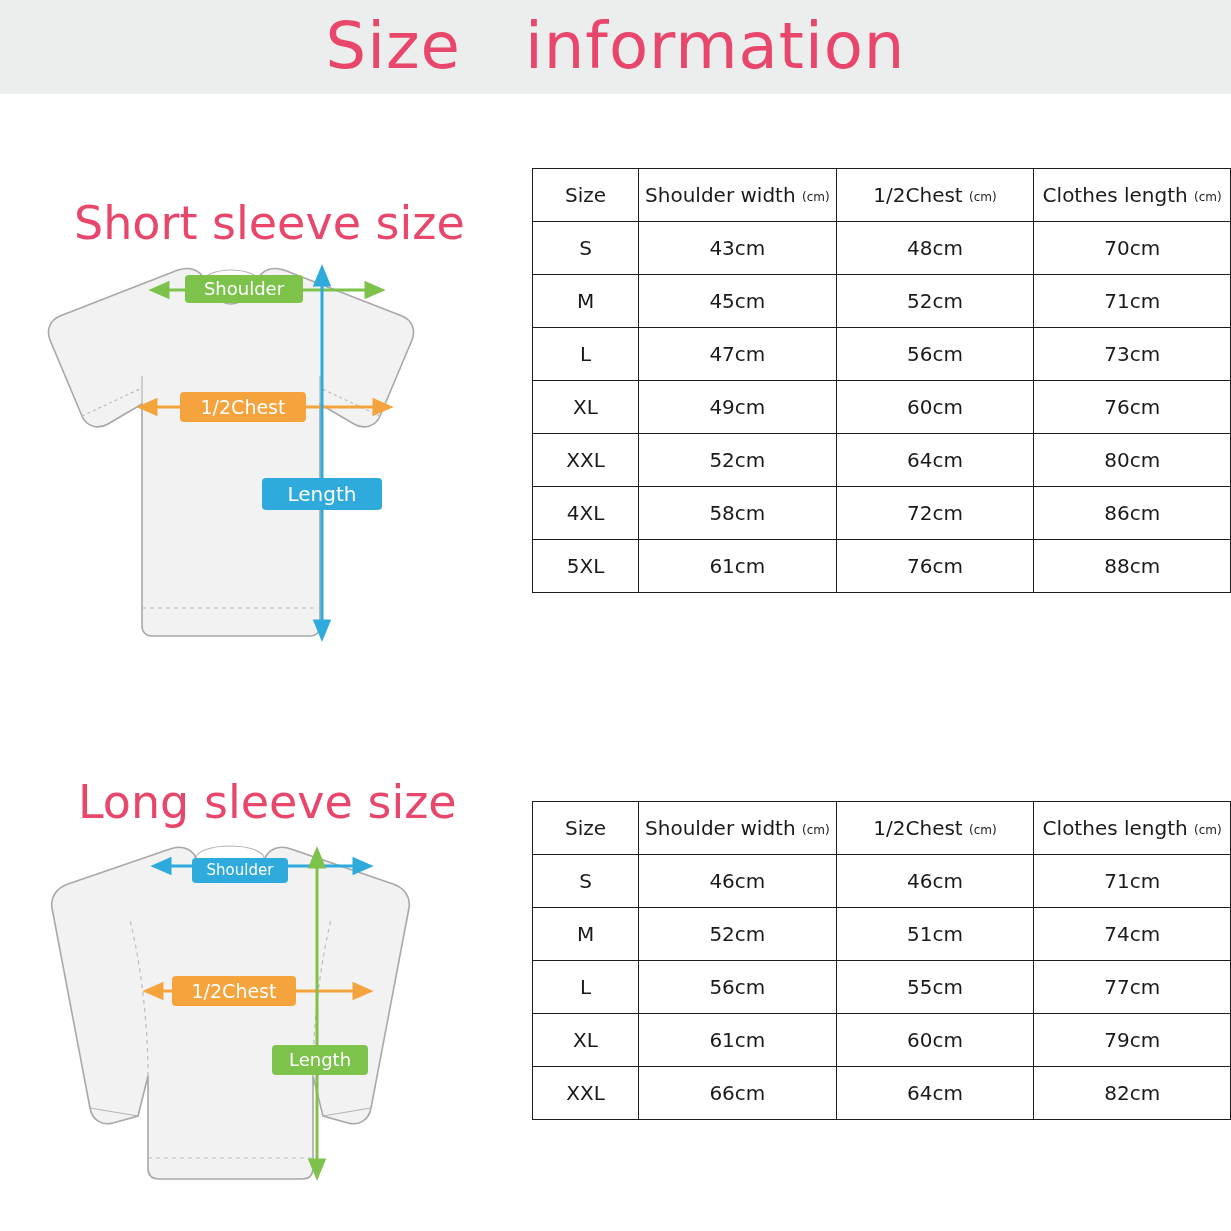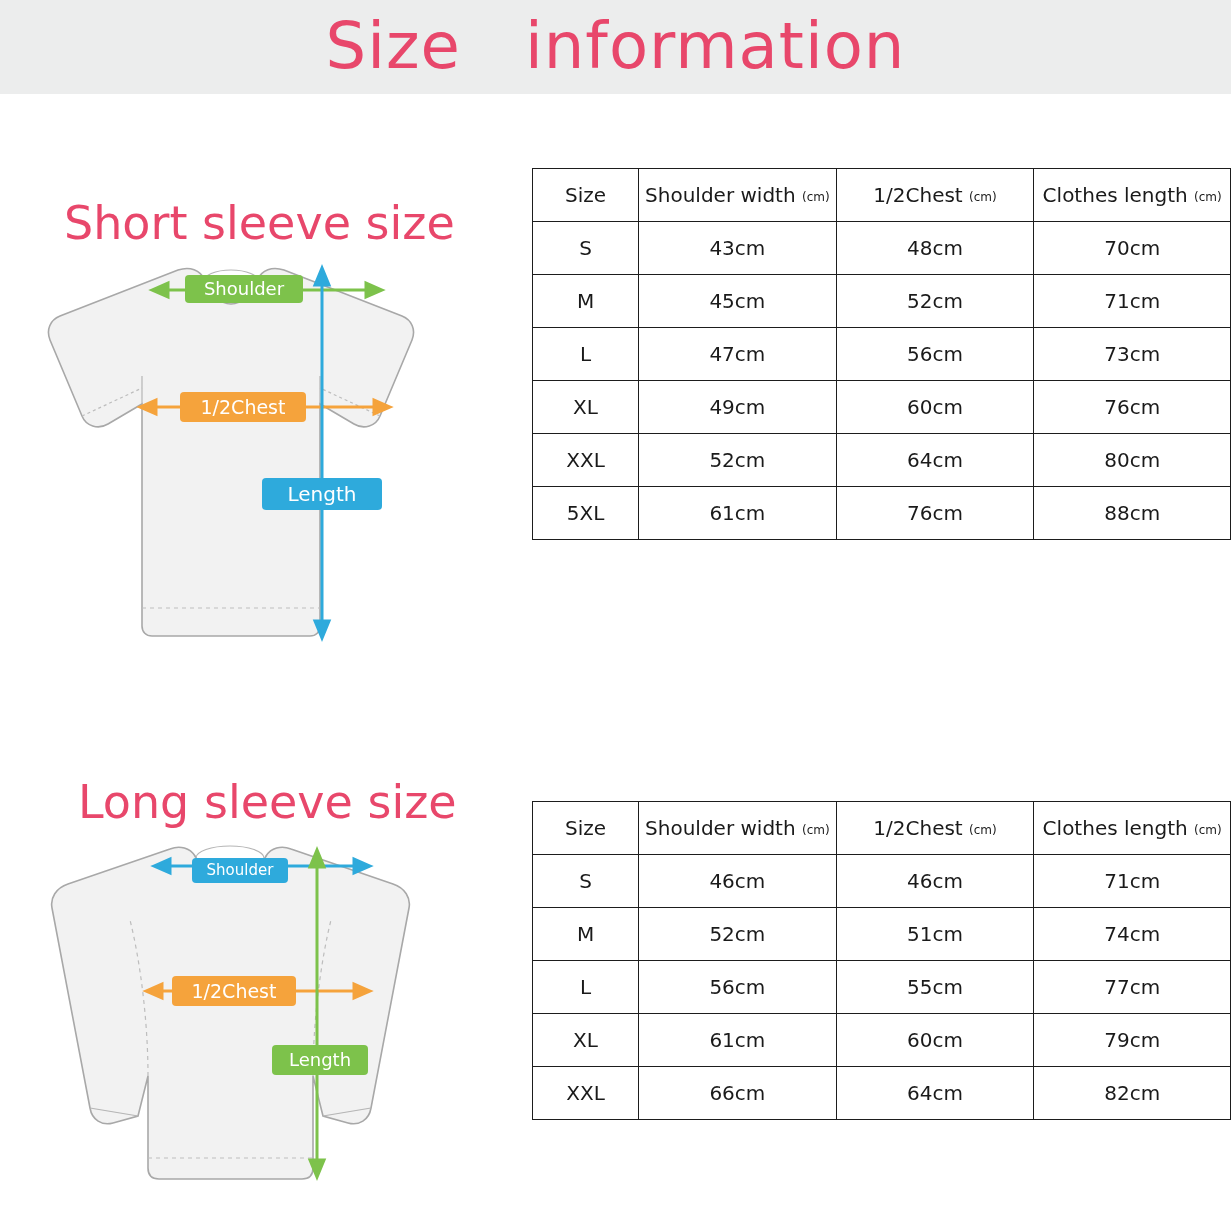--- a/index.html
+++ b/index.html
@@ -40,21 +40,21 @@
 
   
   .section-title {
     position: absolute;
     color: #e8476b;
     font-family: "DejaVu Sans", sans-serif;
     font-size: 46px;
     font-weight: 400;
     white-space: nowrap;
   }
-  #short-title { left: 64px; top: 196px; }
+  #short-title { left: 74px; top: 196px; }
   #long-title  { left: 78px; top: 775px; }
 
   
   .size-table {
     position: absolute;
     border-collapse: collapse;
     background: #ffffff;
     table-layout: fixed;
   }
   .size-table td, .size-table th {
@@ -205,20 +205,26 @@
       <td>60cm</td>
       <td>76cm</td>
     </tr>
     <tr>
       <td>XXL</td>
       <td>52cm</td>
       <td>64cm</td>
       <td>80cm</td>
     </tr>
     <tr>
+      <td>4XL</td>
+      <td>58cm</td>
+      <td>72cm</td>
+      <td>86cm</td>
+    </tr>
+    <tr>
       <td>5XL</td>
       <td>61cm</td>
       <td>76cm</td>
       <td>88cm</td>
     </tr>
   </tbody>
 </table>
 
 <div class="section-title" id="long-title">Long sleeve size</div>
 

